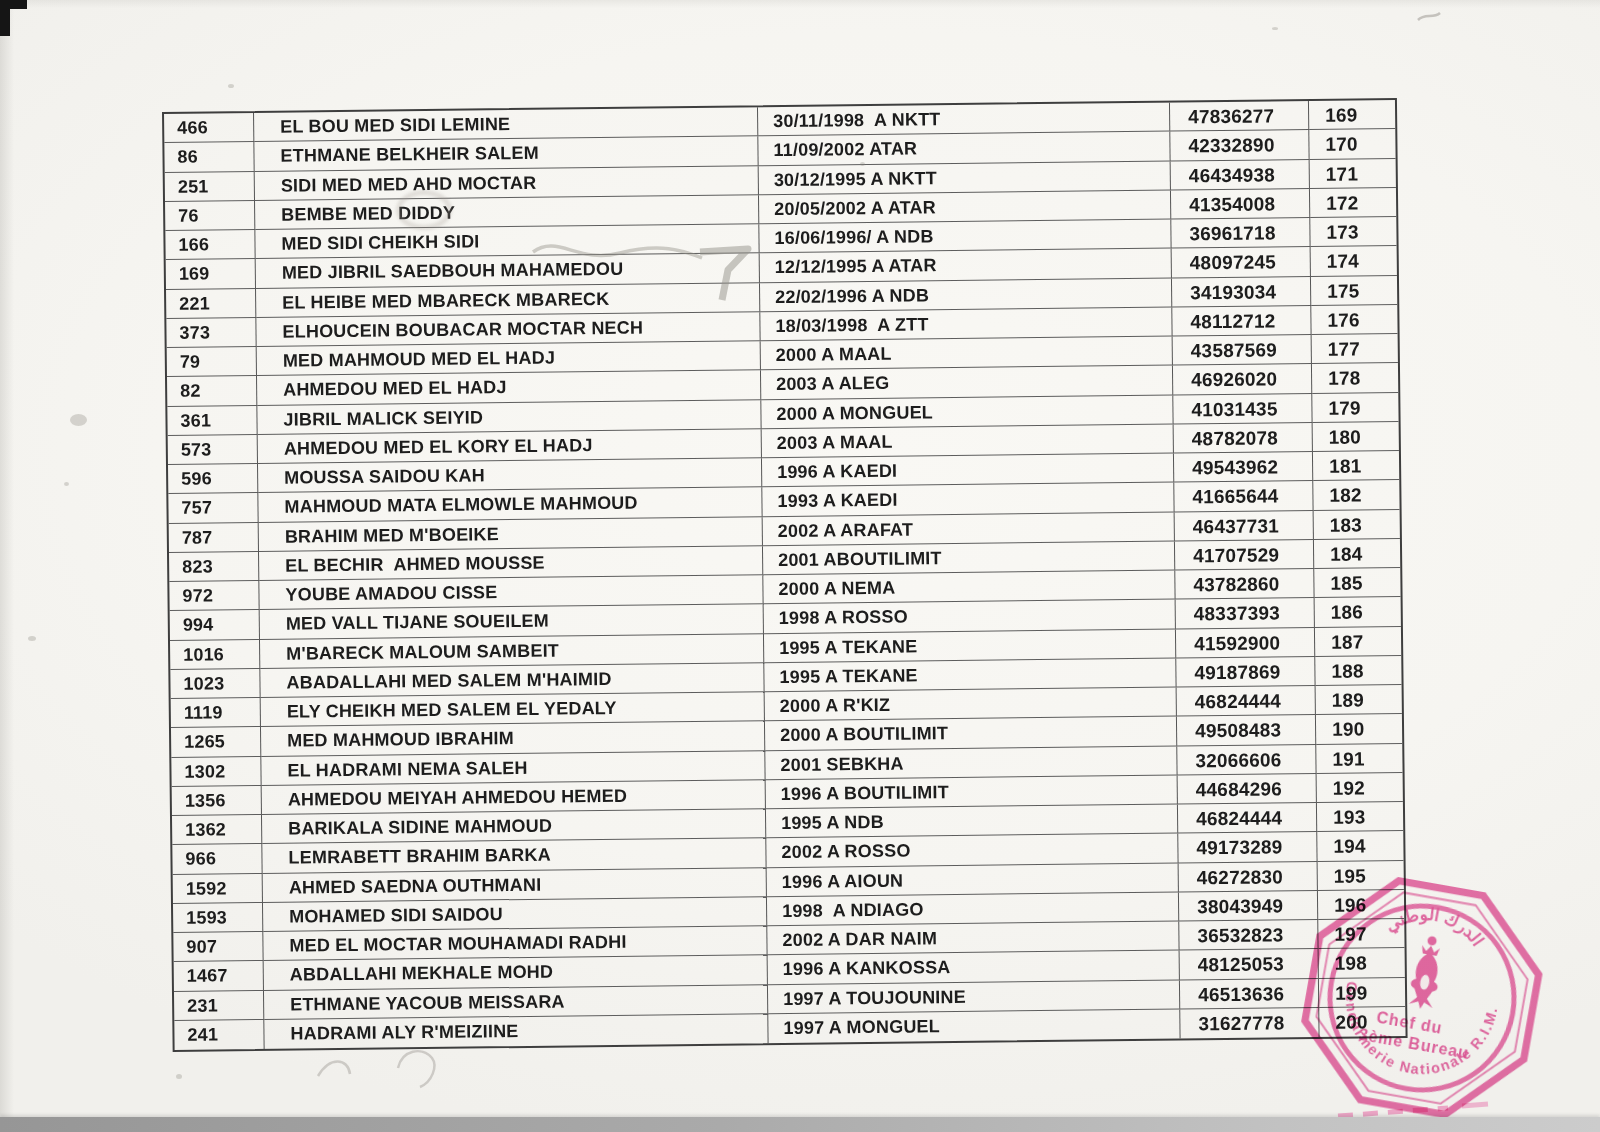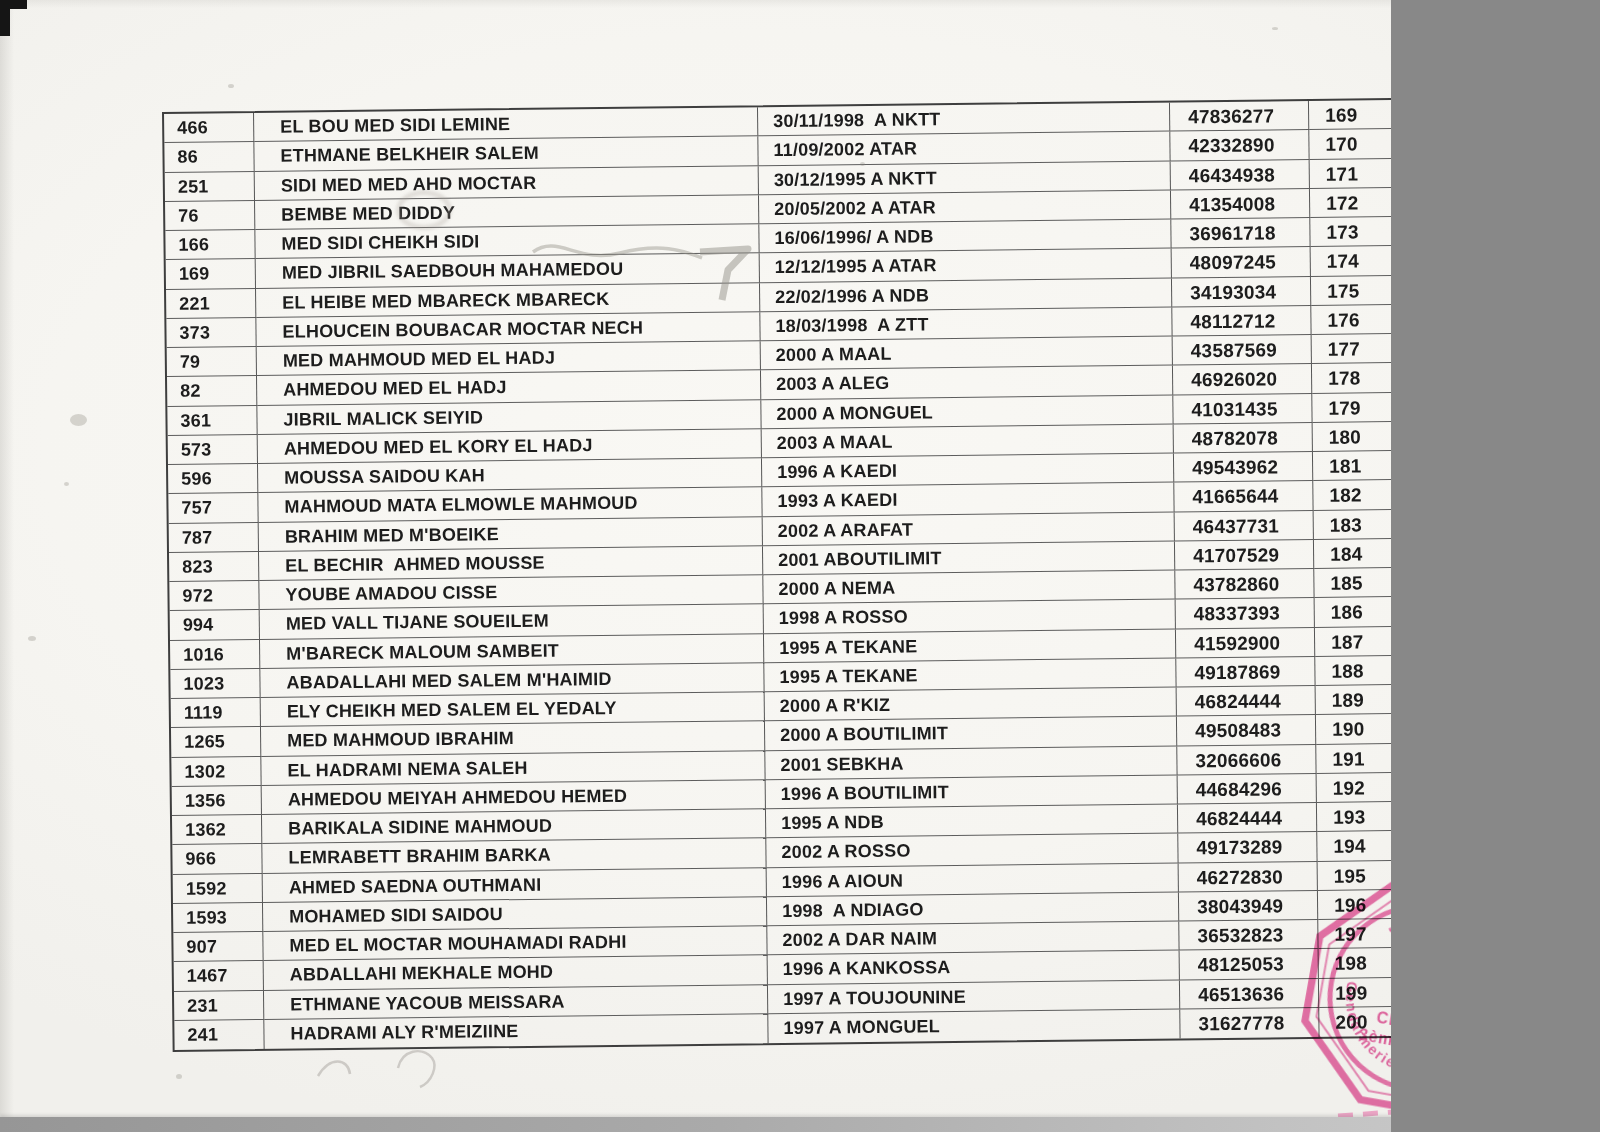--- a/index.html
+++ b/index.html
@@ -1,17 +1,17 @@
 <!DOCTYPE html>
 <html><head>
 <meta charset="utf-8">
 <style>
   html,body{margin:0;padding:0;background:#888;}
   .page{
-    position:relative;width:1391px;height:1132px;overflow:hidden;
+    position:relative;width:1600px;height:1132px;overflow:hidden;
     background:
       radial-gradient(1200px 700px at 55% 40%, #f9f8f4 0%, #f6f5f1 60%, #f1f0ec 100%);
     font-family:"Liberation Sans",sans-serif;
   }
   .edge-shade-left{position:absolute;left:0;top:0;width:14px;height:100%;
     background:linear-gradient(90deg,rgba(120,118,112,.18),rgba(120,118,112,0));}
   .edge-shade-top{position:absolute;left:0;top:0;width:100%;height:8px;
     background:linear-gradient(180deg,rgba(120,118,112,.10),rgba(120,118,112,0));}
   .scan-band{position:absolute;left:0;top:1117px;width:1600px;height:15px;
     background:linear-gradient(90deg,#969696,#aaaaaa 45%,#c2c2c2 80%,#cccccc);

